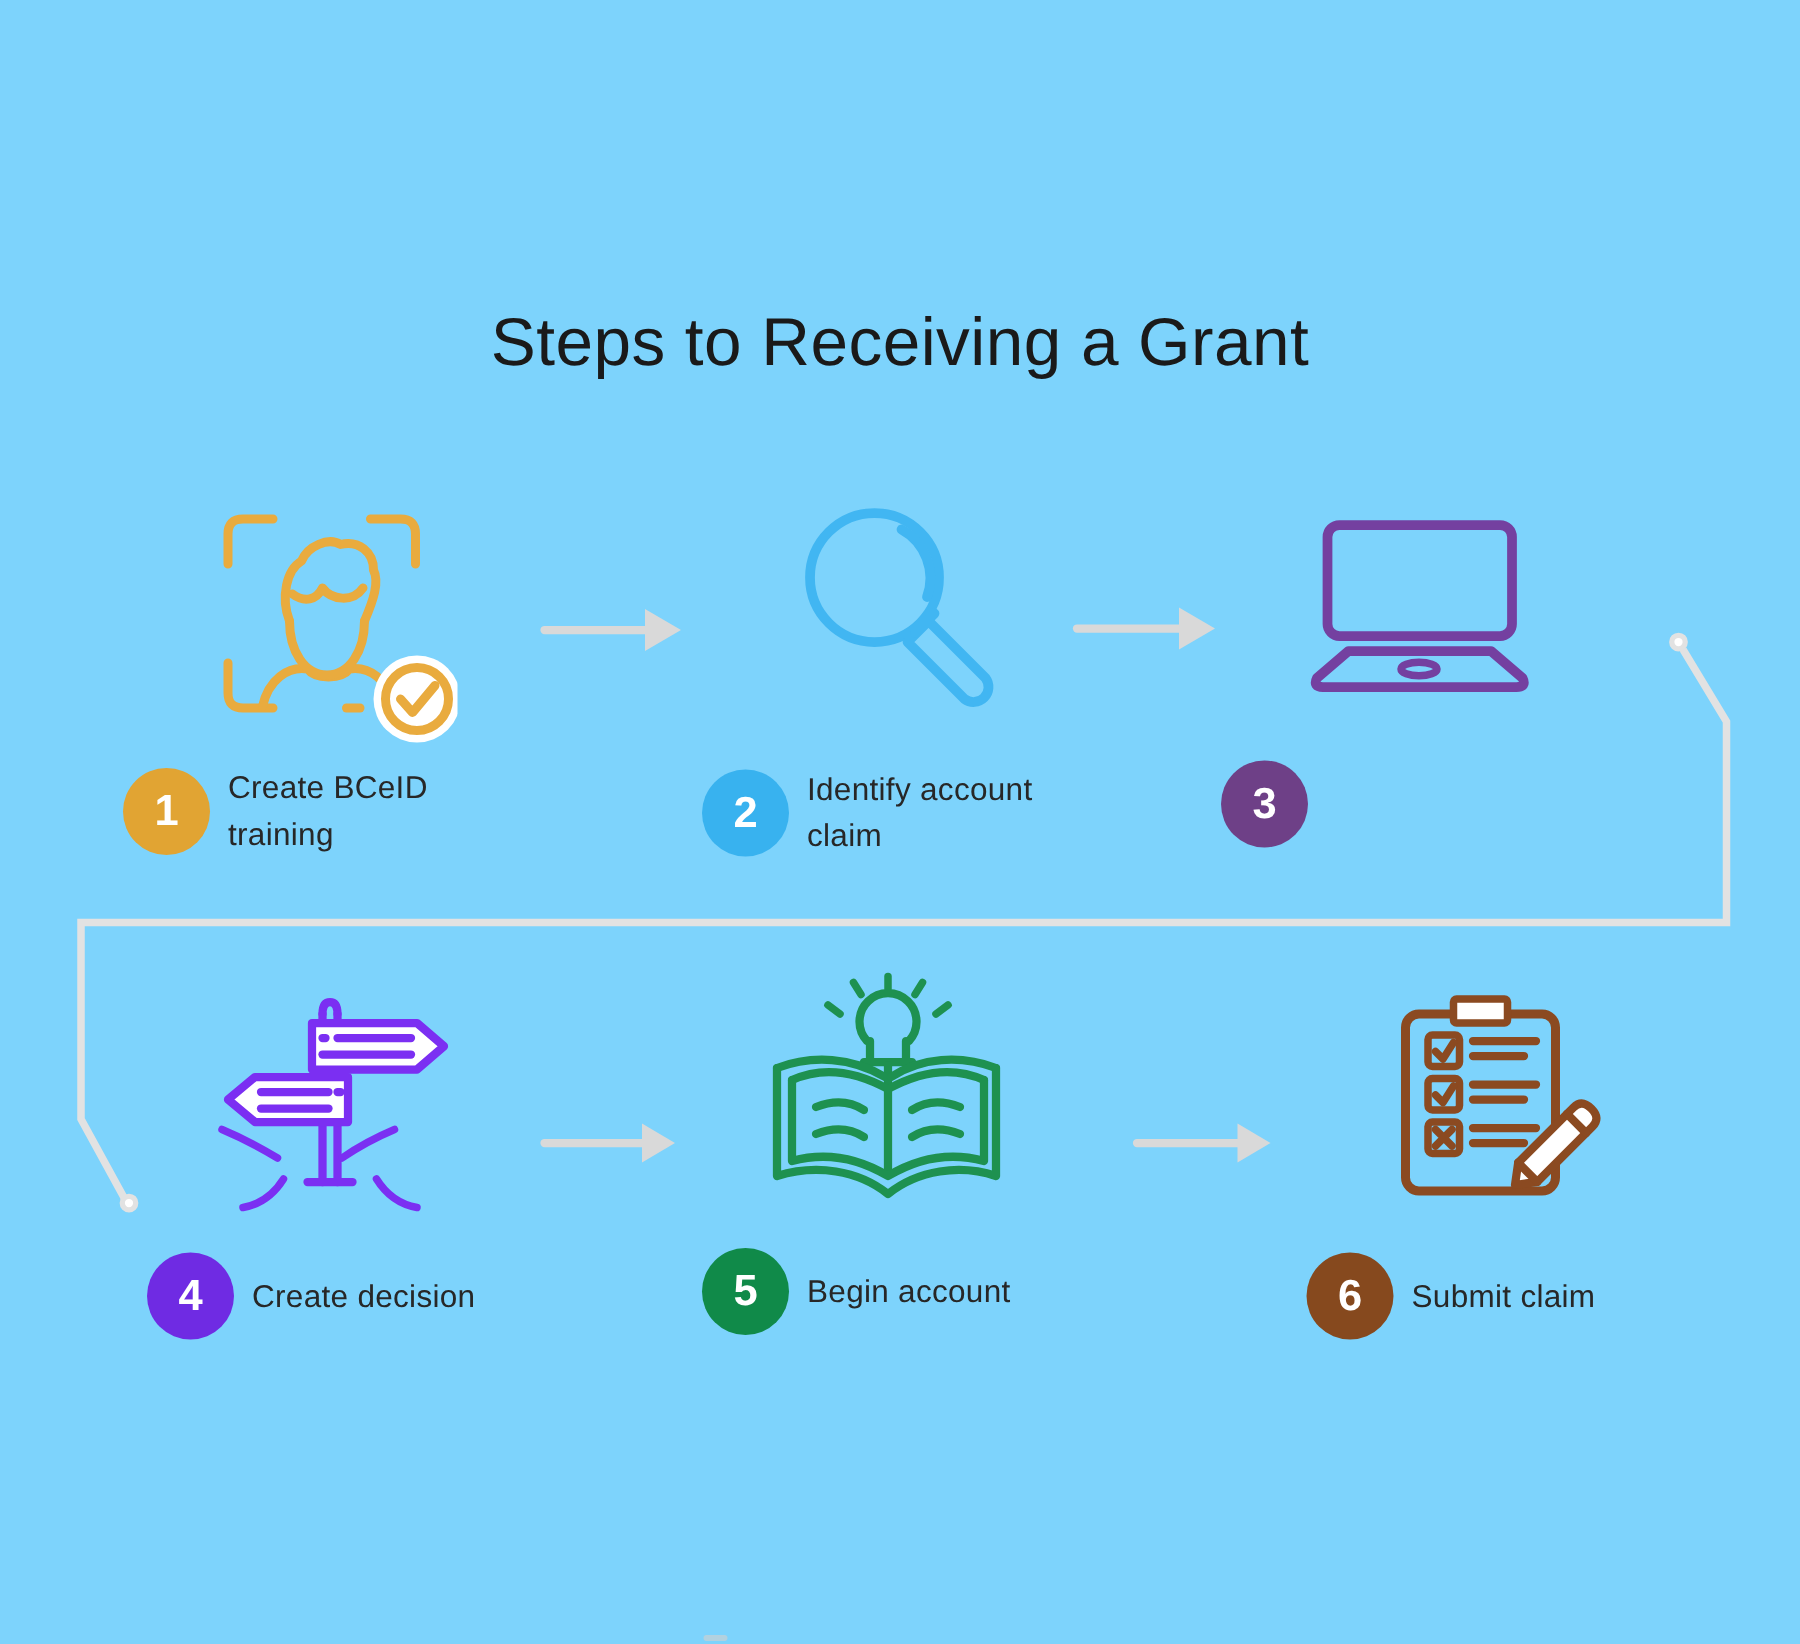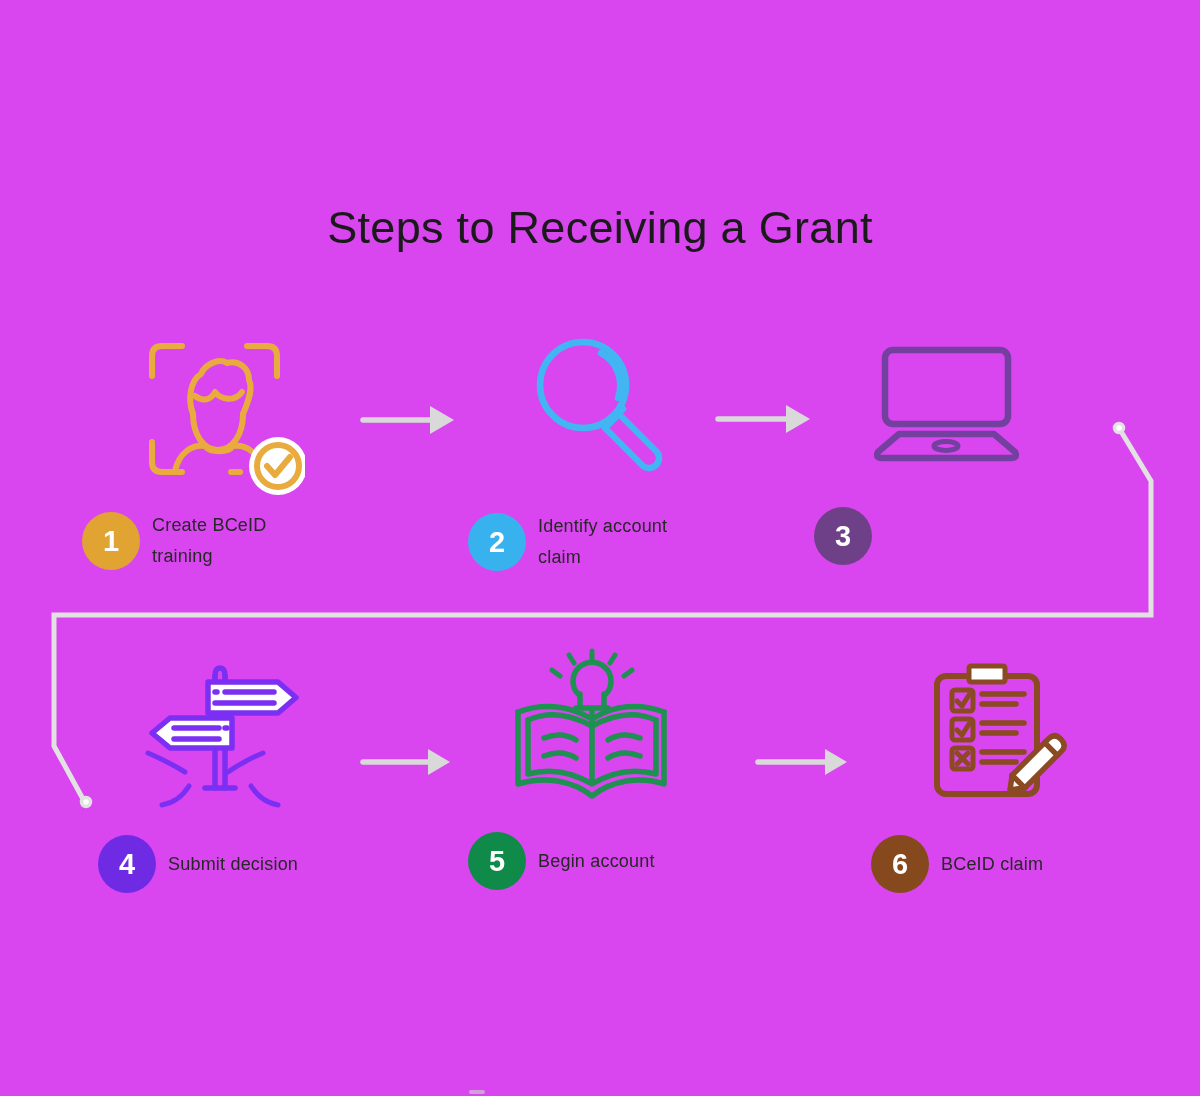--- a/index.html
+++ b/index.html
@@ -1,23 +1,23 @@
 <!DOCTYPE html>
 <html><head>
 <meta charset="utf-8">
 <style>
   html,body{margin:0;padding:0;background:#ffffff;font-family:"Liberation Sans",sans-serif;}
-  .canvas{position:relative;width:1200px;height:1096px;background:#d946ef;overflow:hidden;}
+  .canvas{position:relative;width:1200px;height:1096px;background:#7dd3fc;overflow:hidden;}
   .abs{position:absolute;}
   .title{left:0;right:0;top:202px;text-align:center;font-size:45px;font-weight:500;color:#1a1a1a;letter-spacing:.3px;}
   .bg-svg{left:0;top:0;}
   .caption{display:flex;align-items:center;gap:12px;}
   .badge{width:58px;height:58px;border-radius:50%;display:flex;align-items:center;justify-content:center;
          color:#ffffff;font-size:29px;font-weight:700;flex:0 0 auto;}
-  .label{font-size:18px;line-height:31px;color:#272727;letter-spacing:.2px;}
+  .label{font-size:21px;line-height:31px;color:#272727;letter-spacing:.2px;}
   .label div{white-space:nowrap;}
   .wm{background:#cfcfcf;opacity:.65;border-radius:2px;}
 </style>
 </head>
 <body>
 
 <div class="canvas">
 
   <svg class="abs bg-svg" width="1200" height="1096" viewBox="0 0 1200 1096">
     <g fill="none" stroke-width="5" stroke="#E2E2E2">
@@ -159,36 +159,36 @@
     </div>
   </div>
 
   <div class="abs caption" style="left:814px;top:507px">
     <div class="badge" style="background: rgb(110, 64, 135);">3</div>
   </div>
 
   <div class="abs caption" style="left:98px;top:835px">
     <div class="badge" style="background: rgb(111, 43, 227);">4</div>
     <div class="label">
-      <div>Submit decision</div>
+      <div>Create decision</div>
       <div></div>
     </div>
   </div>
 
   <div class="abs caption" style="left:468px;top:832px">
     <div class="badge" style="background: rgb(16, 138, 73);">5</div>
     <div class="label">
       <div>Begin account</div>
       <div></div>
     </div>
   </div>
 
   <div class="abs caption" style="left:871px;top:835px">
     <div class="badge" style="background: rgb(134, 73, 30);">6</div>
     <div class="label">
-      <div>BCeID claim</div>
+      <div>Submit claim</div>
       <div></div>
     </div>
   </div>
 
   <div class="abs wm" style="left:469px;top:1090px;width:16px;height:4px"></div>
 
 </div>
 
 </body></html>

